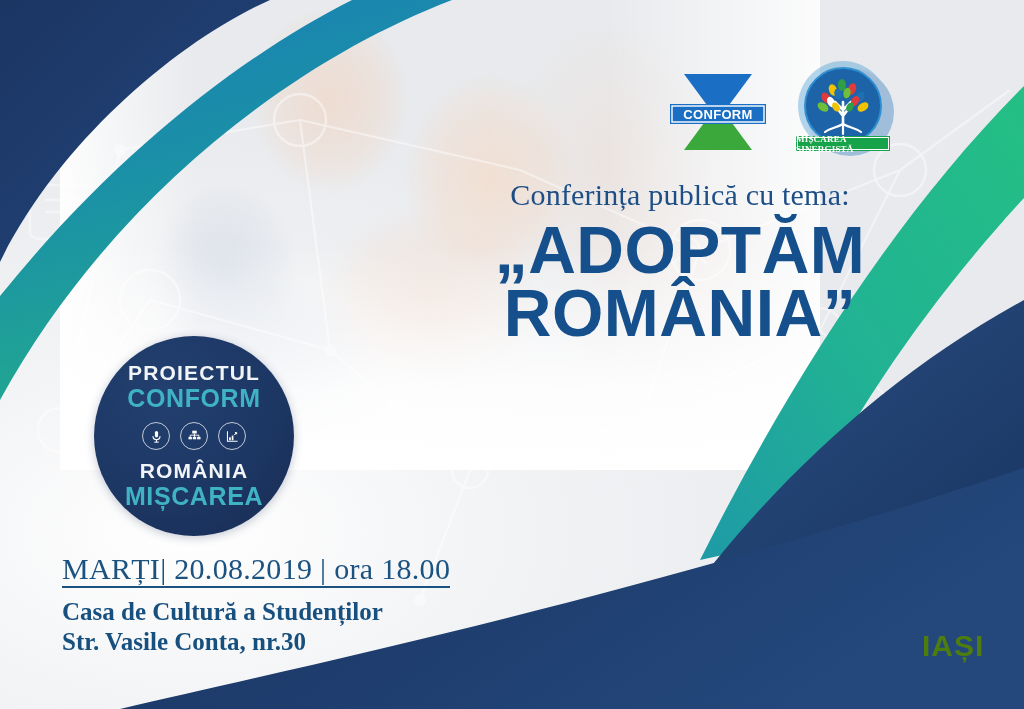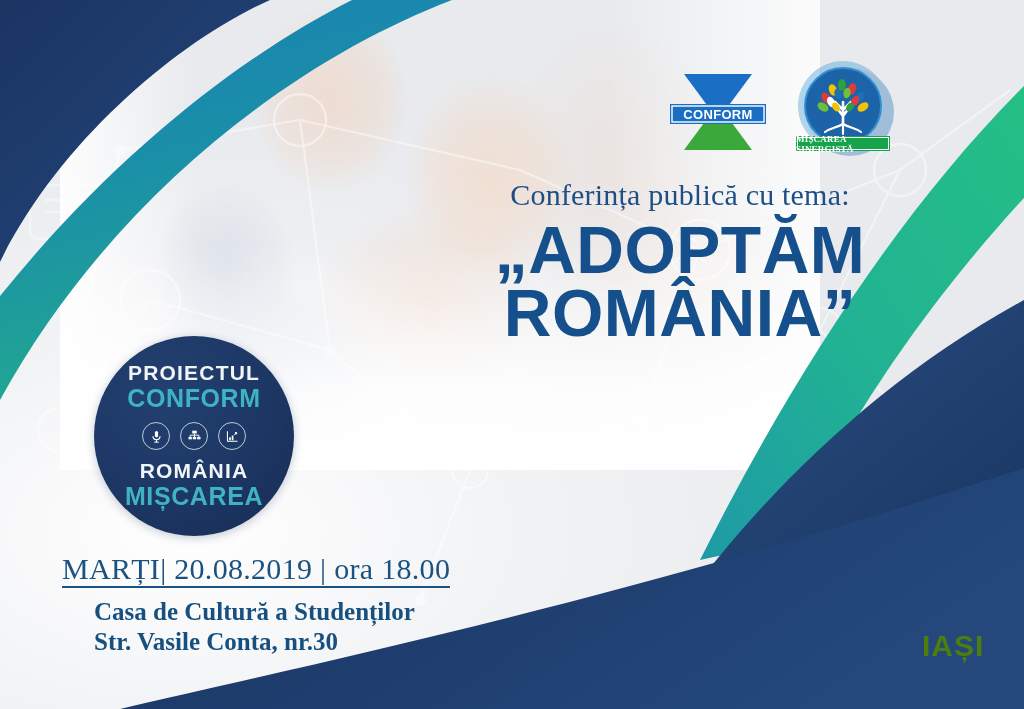--- a/index.html
+++ b/index.html
@@ -152,21 +152,20 @@
     white-space: nowrap;
   }
   .info-venue {
     font-family: "Liberation Serif", serif;
     font-weight: bold;
     font-size: 25px;
     line-height: 1.18;
     color: #17507f;
     margin-top: 9px;
     white-space: nowrap;
-    margin-left: 32px;
   }
 
   
   .city {
     position: absolute;
     left: 922px; top: 629px;
     font-size: 30px;
     font-weight: bold;
     color: #4d7c0f;
     letter-spacing: 1px;

